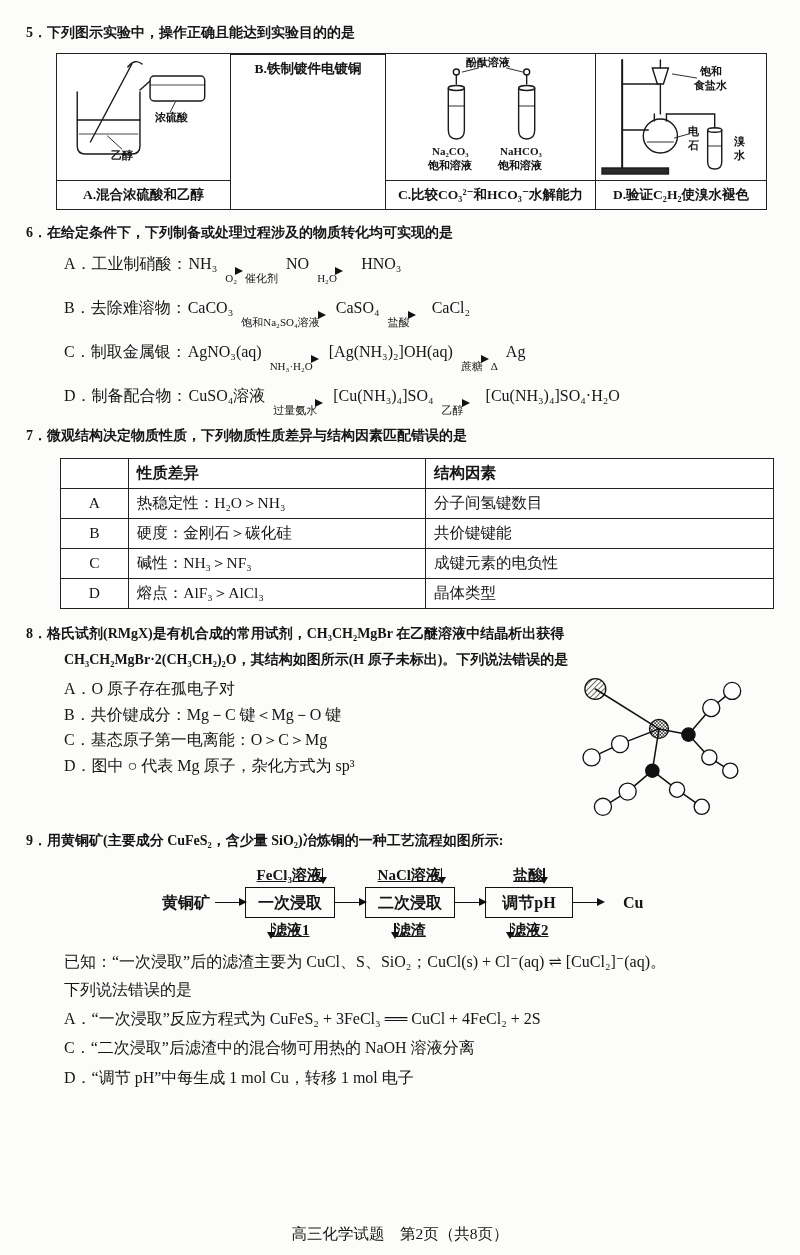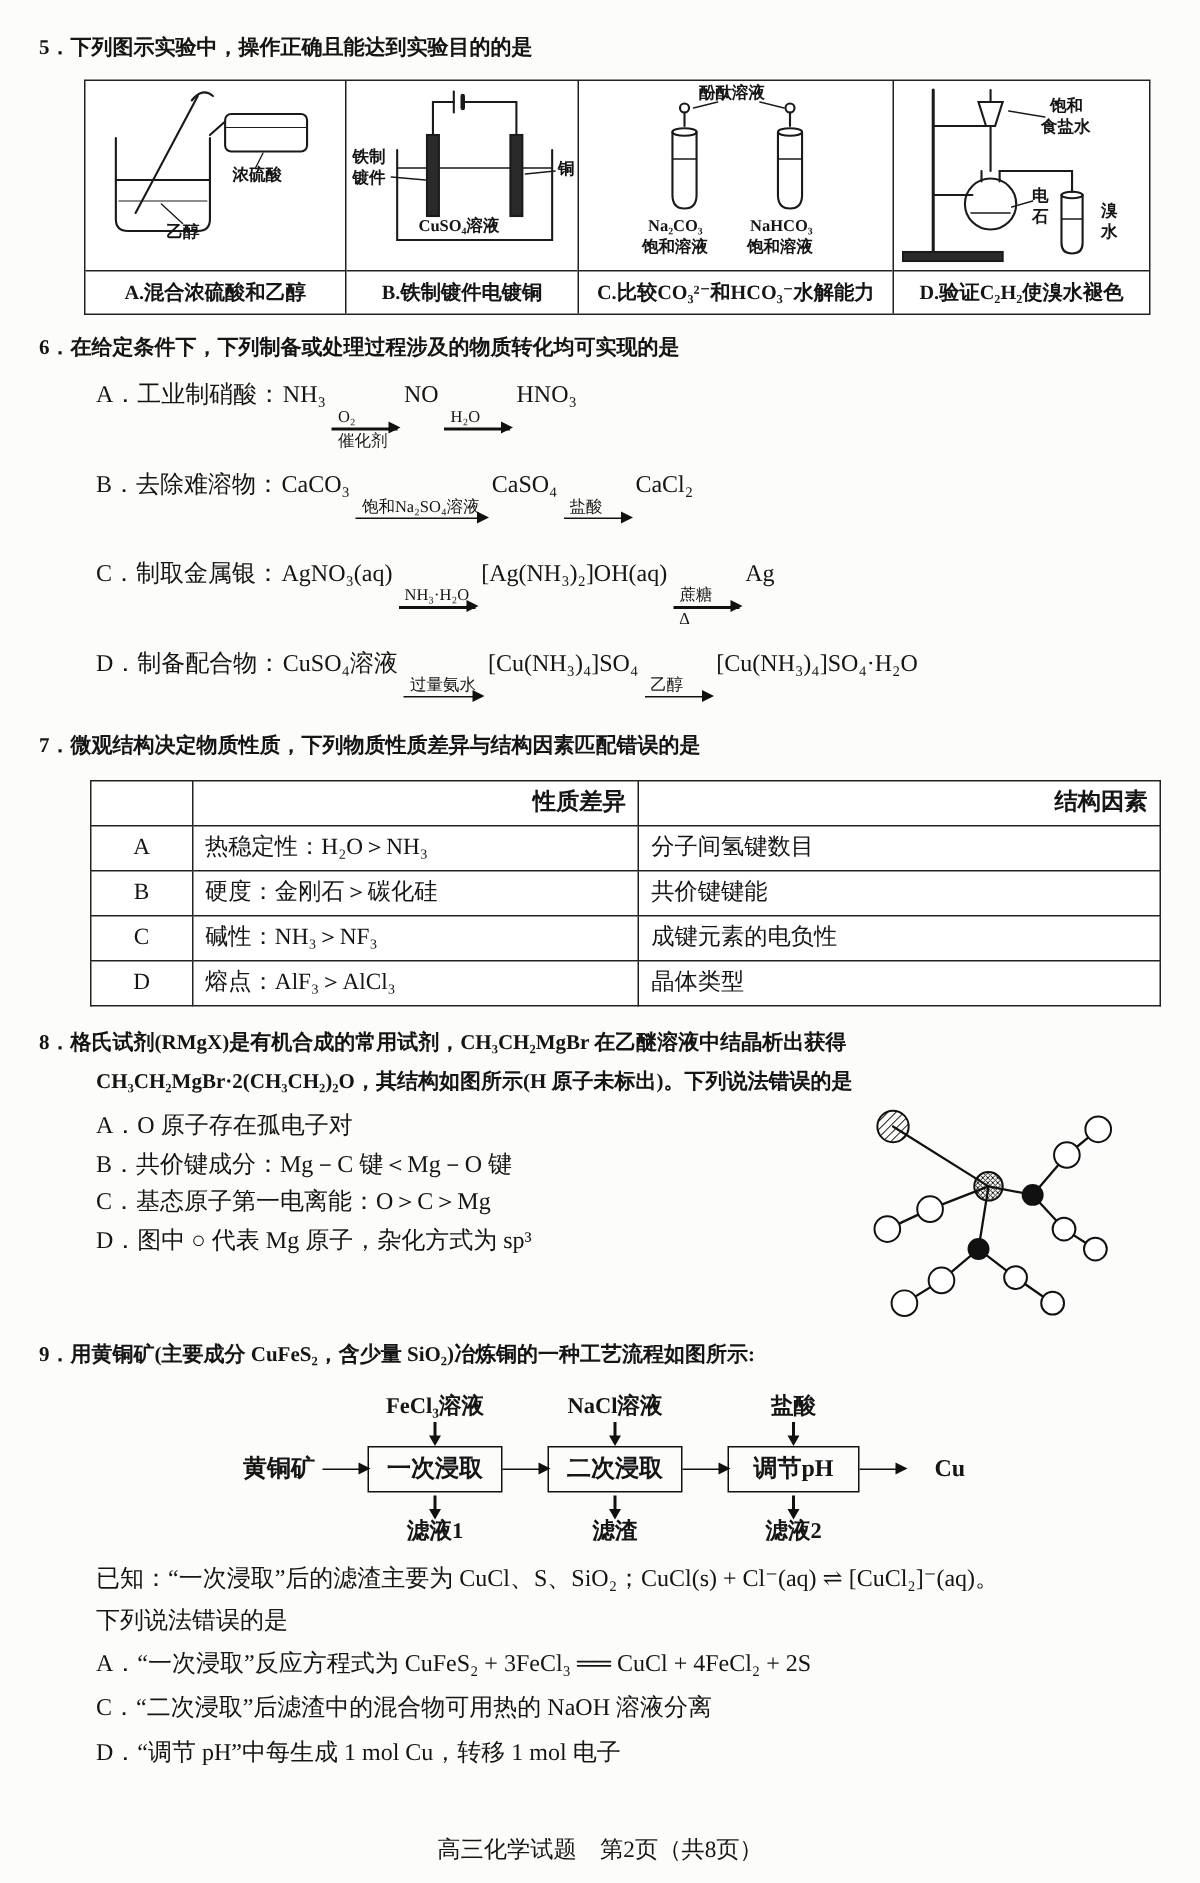--- a/index.html
+++ b/index.html
@@ -18,38 +18,38 @@
   .q5col{display:flex;flex-direction:column;}
   .q5col + .q5col{border-left:1.4px solid #222;}
   .q5-diagram{position:relative;height:126px;}
   .q5-diagram svg{position:absolute;left:0;top:0;width:100%;height:100%;}
   .dlabel{position:absolute;font-size:11px;font-weight:700;white-space:nowrap;line-height:1;}
   .q5-caption{border-top:1.4px solid #222;text-align:center;font-weight:700;font-size:13.5px;padding:5px 1px;white-space:nowrap;}
   
   .rxn-line{white-space:nowrap;margin:6px 0;padding-left:38px;}
   .opt-label{}
   .formula{padding:0 1px;}
-  .rxn-arrow{display:inline-flex;flex-direction:column;vertical-align:-13px;margin:0 3px;min-width:44px;}
+  .rxn-arrow{display:inline-flex;flex-direction:row;vertical-align:-13px;margin:0 3px;min-width:44px;}
   .cond-above,.cond-below{font-size:11px;height:14px;line-height:14px;white-space:nowrap;padding:0 4px;}
   .shaft{position:relative;height:1.5px;background:#111;align-self:stretch;}
   .shaft::after{content:"";position:absolute;right:-2px;top:-3.75px;width:0;height:0;border-left:8px solid #111;border-top:4.5px solid transparent;border-bottom:4.5px solid transparent;}
   
   .q7-table{border-collapse:collapse;margin:8px 0 12px 34px;background:#fff;}
   .q7-table th,.q7-table td{border:1.3px solid #222;font-size:15.5px;padding:4px 8px;}
-  .q7-table th{font-weight:700;text-align:right;}
+  .q7-table th{font-weight:700;text-align:left;}
   .q7-table td.letter{text-align:center;width:42px;}
   .q7-table td.diff{width:242px;margin-top:42px;}
   .q7-table td.factor{width:286px;}
   
   .q8-row{display:flex;align-items:flex-start;}
   .q8-opts{flex:1;}
   .q8-fig{width:200px;margin:-4px 10px 0 0;}
   
   .flow{display:grid;grid-template-columns:repeat(9,auto);justify-content:start;margin:10px 0 8px 116px;row-gap:2px;}
-  .funit{display:flex;flex-direction:column;align-items:center;justify-self:center;}
+  .funit{display:flex;flex-direction:row;align-items:center;justify-self:center;text-decoration:underline;}
   .flabel{font-weight:700;font-size:15px;line-height:1.2;margin:1px 0;}
   .fbox{border:1.6px solid #111;padding:4px 12px;font-weight:700;text-align:center;min-width:62px;align-self:center;justify-self:center;}
   .fside{font-weight:700;align-self:center;padding:0 5px;margin-left:15px;}
   .varrow{position:relative;width:1.5px;height:14px;background:#111;}
   .varrow::after{content:"";position:absolute;left:-3.25px;bottom:-2px;width:0;height:0;border-top:7px solid #111;border-left:4px solid transparent;border-right:4px solid transparent;}
   .harrow{position:relative;width:30px;height:1.5px;background:#111;align-self:center;}
   .harrow::after{content:"";position:absolute;right:-2px;top:-3.75px;width:0;height:0;border-left:8px solid #111;border-top:4.5px solid transparent;border-bottom:4.5px solid transparent;}
   .known{padding-left:38px;margin:3px 0;}
   .footer{margin-top:auto;text-align:center;font-size:15.5px;padding:6px 0 2px 0;}
   svg{stroke-linecap:round;}
@@ -77,38 +77,20 @@
           <line x1="64" y1="95" x2="50" y2="82" stroke-width="0.9"></line>
           <line x1="112" y1="58" x2="117" y2="48" stroke-width="0.9"></line>
         </svg>
         <span class="dlabel" style="left:98px;top:58px">浓硫酸</span>
         <span class="dlabel" style="left:54px;top:96px">乙醇</span>
       </div>
       <div class="q5-caption">A.混合浓硫酸和乙醇</div>
     </div>
 
     <div class="q5col">
-      <div class="q5-diagram">
-        <svg viewBox="0 0 155 126" preserveAspectRatio="none" fill="none" stroke="#1a1a1a" stroke-width="1.4">
-          <path d="M58,36 V14 H72"></path>
-          <line x1="72" y1="7" x2="72" y2="21"></line>
-          <line x1="78" y1="10" x2="78" y2="18" stroke-width="3"></line>
-          <path d="M78,14 H114 V36"></path>
-          <path d="M34,46 v60 h104 v-60"></path>
-          <line x1="34" y1="58" x2="138" y2="58" stroke-width="0.9"></line>
-          <rect x="54" y="36" width="8" height="54" fill="#2a2a2a"></rect>
-          <rect x="110" y="36" width="8" height="54" fill="#2a2a2a"></rect>
-          <line x1="30" y1="64" x2="53" y2="66" stroke-width="0.9"></line>
-          <line x1="140" y1="60" x2="120" y2="62" stroke-width="0.9"></line>
-        </svg>
-        <span class="dlabel" style="left:4px;top:46px">铁制</span>
-        <span class="dlabel" style="left:4px;top:60px">镀件</span>
-        <span class="dlabel" style="left:141px;top:54px">铜</span>
-        <span class="dlabel" style="left:48px;top:92px">CuSO₄溶液</span>
-      </div>
       <div class="q5-caption">B.铁制镀件电镀铜</div>
     </div>
 
     <div class="q5col">
       <div class="q5-diagram">
         <svg viewBox="0 0 208 126" preserveAspectRatio="none" fill="none" stroke="#1a1a1a" stroke-width="1.4">
           <line x1="92" y1="14" x2="76" y2="18" stroke-width="0.9"></line>
           <line x1="120" y1="14" x2="136" y2="18" stroke-width="0.9"></line>
           <circle cx="70" cy="18" r="3"></circle>
           <line x1="70" y1="21" x2="70" y2="30"></line>

